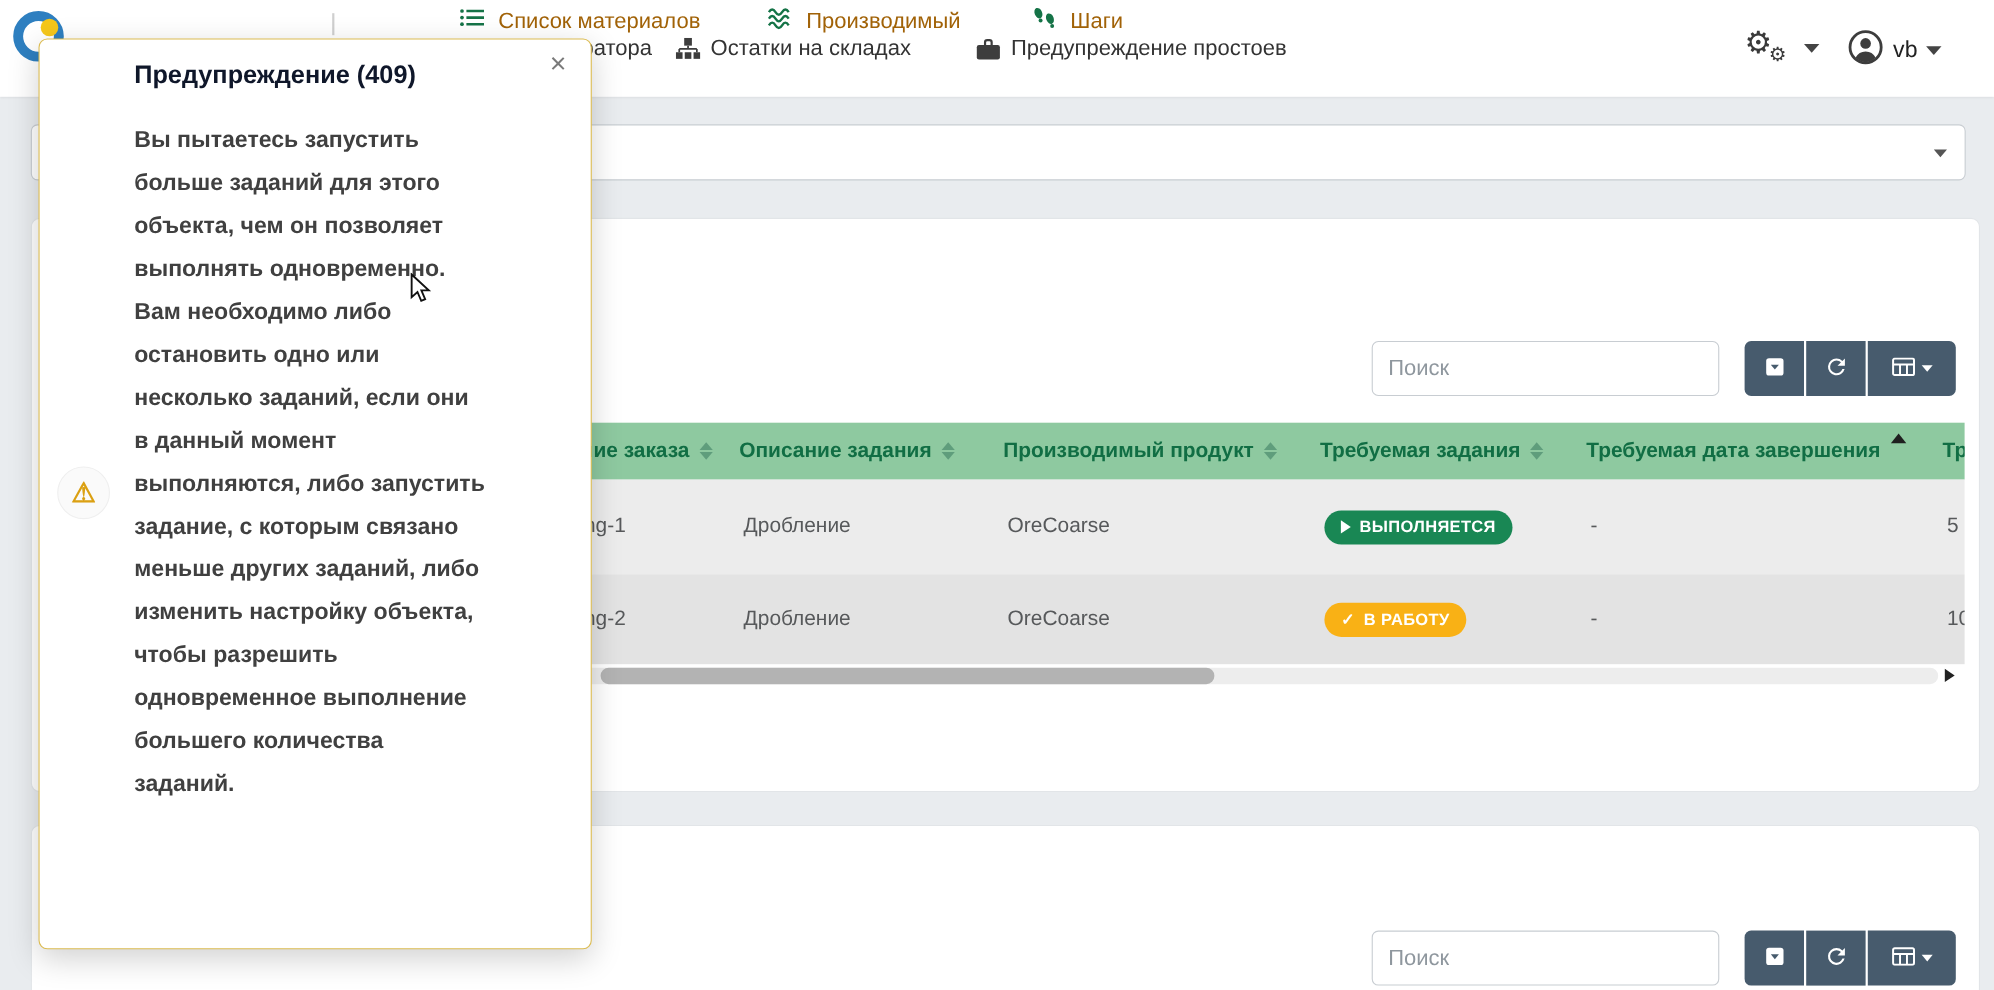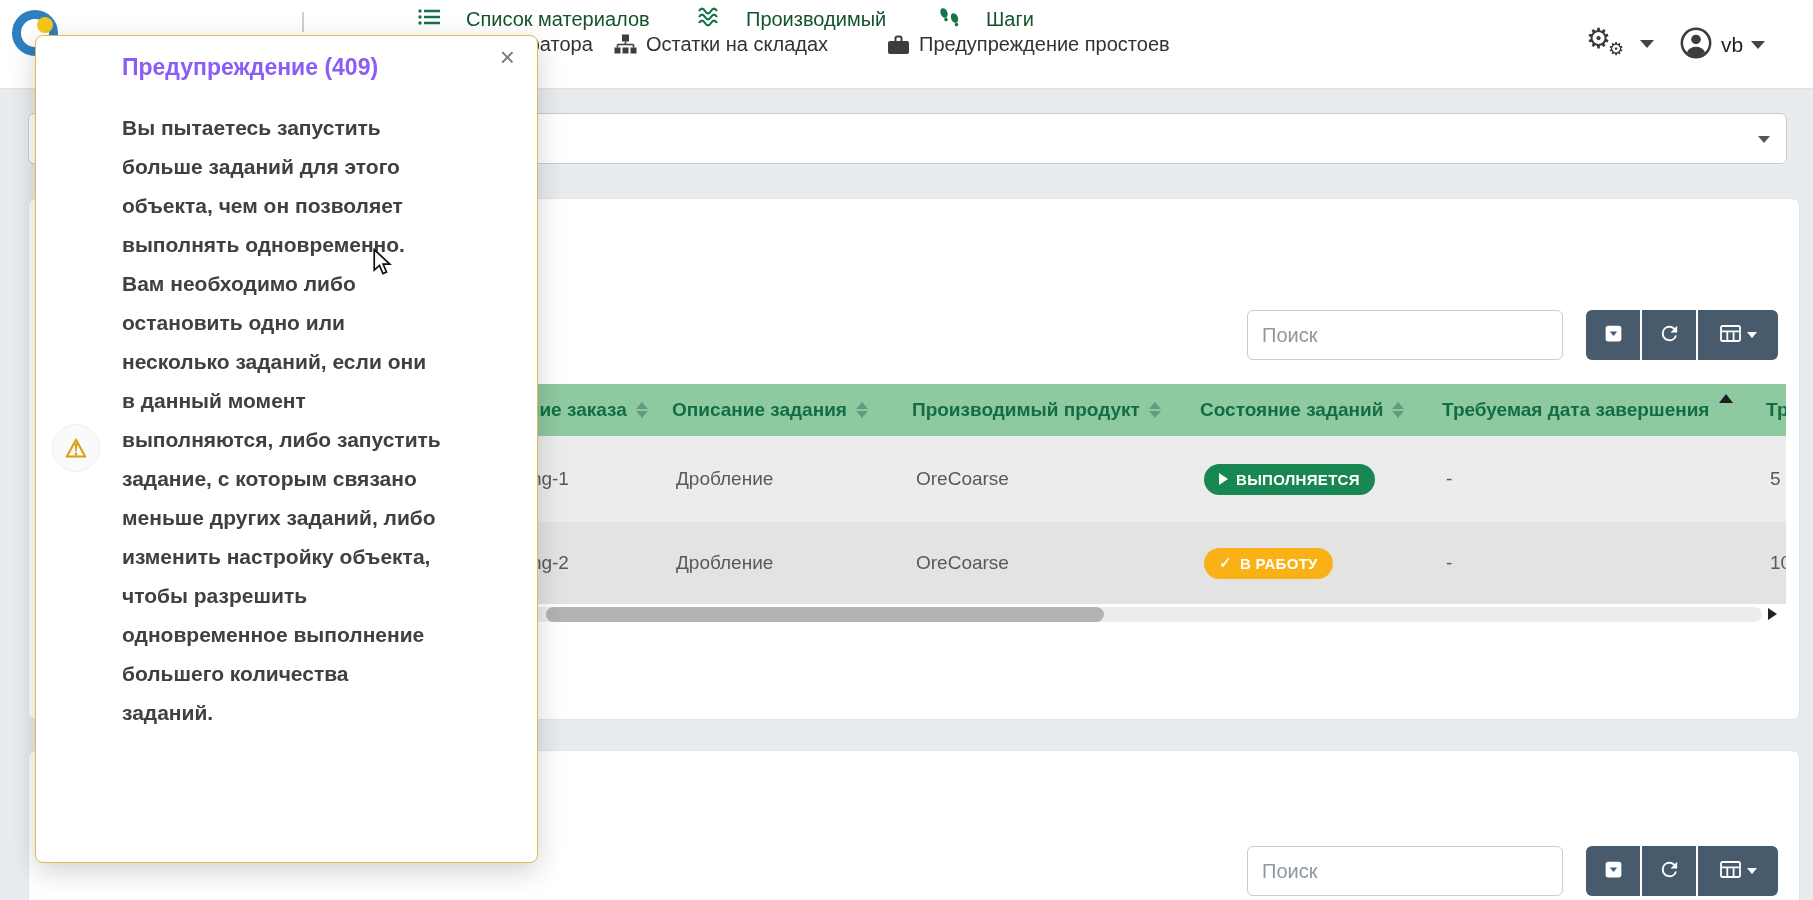--- a/index.html
+++ b/index.html
@@ -71,28 +71,28 @@
   .badge { display:inline-flex; align-items:center; gap:8px; height:31px; padding:0 15px; border-radius:16px; color:#fff; font-size:15px; font-weight:bold; letter-spacing:.3px; white-space:nowrap; }
   .badge-running { background:#198754; }
   .badge-towork { background:#f9b115; }
   .play-ico { width:0; height:0; border-top:6px solid transparent; border-bottom:6px solid transparent; border-left:9px solid #fff; }
   .check-ico { font-size:15px; font-weight:bold; }
 
   
   .hscroll { position:absolute; left:48px; top:607px; width:1714px; height:15px; background:#ededed; border-radius:8px; }
   .hthumb { position:absolute; left:498px; top:0; width:558px; height:15px; background:#b3b3b3; border-radius:8px; }
   .scroll-arrow { position:absolute; left:1768px; top:608px; width:0; height:0; border-top:6px solid transparent; border-bottom:6px solid transparent; border-left:9px solid #222; }
-  .tab { position:absolute; display:flex; align-items:center; gap:24px; color:#14532d; font-size:20px; cursor:pointer; height:38px; }
+  .tab { position:absolute; display:flex; align-items:center; gap:11px; color:#a16207; font-size:20px; cursor:pointer; height:38px; }
   .tab-1 { left:418px; }
   .tab-2 { left:697px; }
   .tab-3 { left:937px; }
 
   
   .popup { position:absolute; left:35px; top:35px; width:503px; height:828px; background:#fff; border:1px solid #dcbc52; border-radius:8px; box-shadow:0 8px 28px rgba(0,0,0,.18); z-index:50; overflow:hidden; }
-  .popup-title { position:absolute; left:86px; top:18px; font-size:23px; font-weight:bold; color:#8b5cf6; }
+  .popup-title { position:absolute; left:86px; top:18px; font-size:23px; font-weight:bold; color:#0f172a; }
   .popup-close { position:absolute; right:22px; top:8px; font-size:26px; color:#7a7a7a; cursor:pointer; line-height:1; background:none; border:none; font-family:"Liberation Sans",sans-serif; }
   .popup-icon { position:absolute; left:16px; top:388px; width:48px; height:48px; border-radius:50%; background:#fafafa; border:1px solid #efefef; display:flex; align-items:center; justify-content:center; }
   .popup-icon span { font-size:25px; color:#dba012; font-weight:bold; }
   .popup-body { position:absolute; left:86px; top:72px; width:320px; font-size:21px; font-weight:bold; color:#404040; line-height:39px; }
 
   
   .cursor { position:absolute; left:370px; top:248px; z-index:60; }
 </style>
 </head>
 <body>
@@ -205,21 +205,21 @@
           </span>
       </div>
       <div class="th c3">
         <span>Производимый продукт</span>
         <span class="sort">
             <span class="up"></span>
             <span class="dn"></span>
           </span>
       </div>
       <div class="th c4">
-        <span>Состояние заданий</span>
+        <span>Требуемая задания</span>
         <span class="sort">
             <span class="up"></span>
             <span class="dn"></span>
           </span>
       </div>
       <div class="th c5">
         <span>Требуемая дата завершения</span>
         <span class="sort-active"></span>
       </div>
       <div class="th c6">

